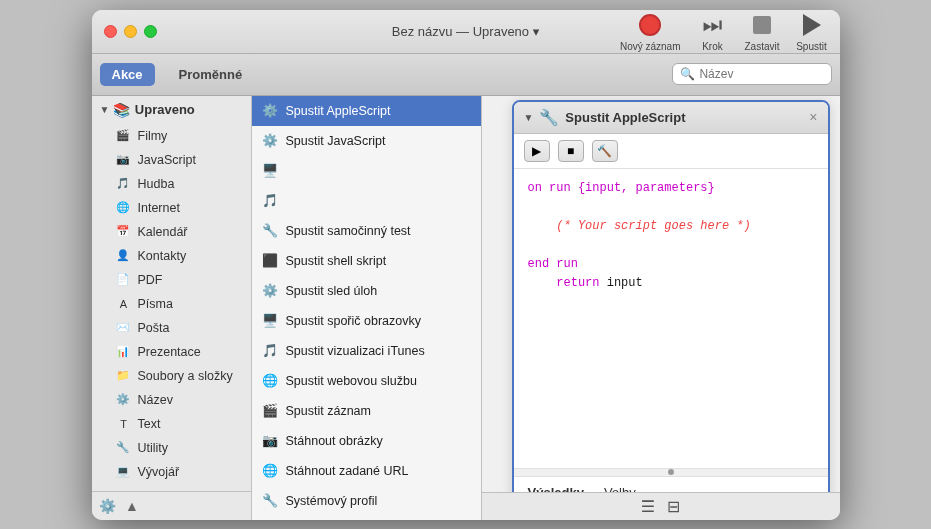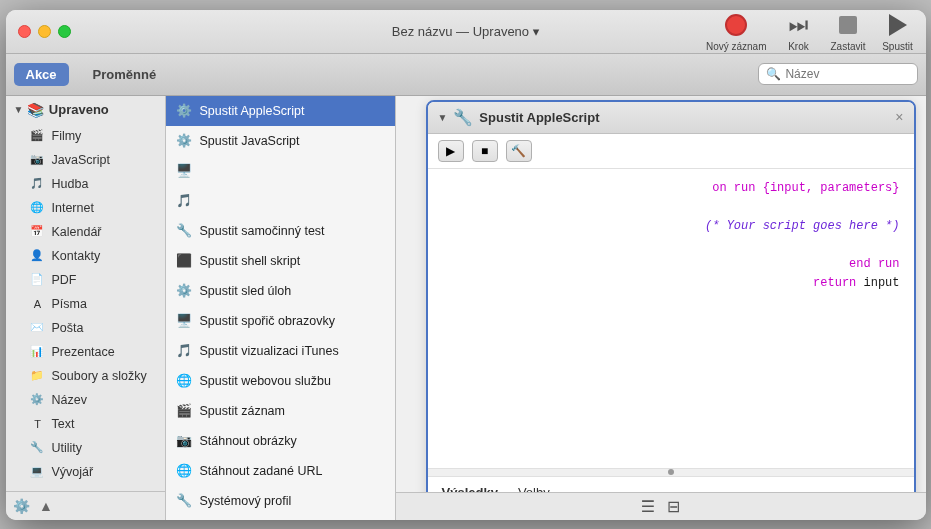--- a/index.html
+++ b/index.html
@@ -7,21 +7,21 @@
       font-family: -apple-system, BlinkMacSystemFont, 'Helvetica Neue', Arial, sans-serif;
       background: #c0c0c0;
       width: 931px;
       height: 529px;
       overflow: hidden;
       display: flex;
       align-items: center;
       justify-content: center;
     }
     .window {
-      width: 920px;
+      width: 748px;
       height: 510px;
       background: #f0f0f0;
       border-radius: 10px;
       box-shadow: 0 10px 40px rgba(0,0,0,0.5);
       display: flex;
       flex-direction: column;
       overflow: hidden;
     }
     
     .titlebar {
@@ -308,23 +308,23 @@
     }
     .code-area {
       flex: 1;
       padding: 10px 14px;
       font-family: 'Menlo', 'Courier New', monospace;
       font-size: 12px;
       line-height: 1.6;
       overflow-y: auto;
       background: white;
     }
-    .code-line { white-space: pre; text-align: right; }
+    .code-line { white-space: pre; }
     .code-keyword { color: #c900c9; }
-    .code-comment { color: #6d28d9; font-style: italic; }
+    .code-comment { color: #ef4444; font-style: italic; }
     .code-normal { color: #1a1a1a; }
     .scroll-indicator {
       height: 8px;
       background: #f0f0f0;
       border-top: 1px solid #e0e0e0;
       display: flex;
       align-items: center;
       justify-content: center;
     }
     .scroll-dot {

